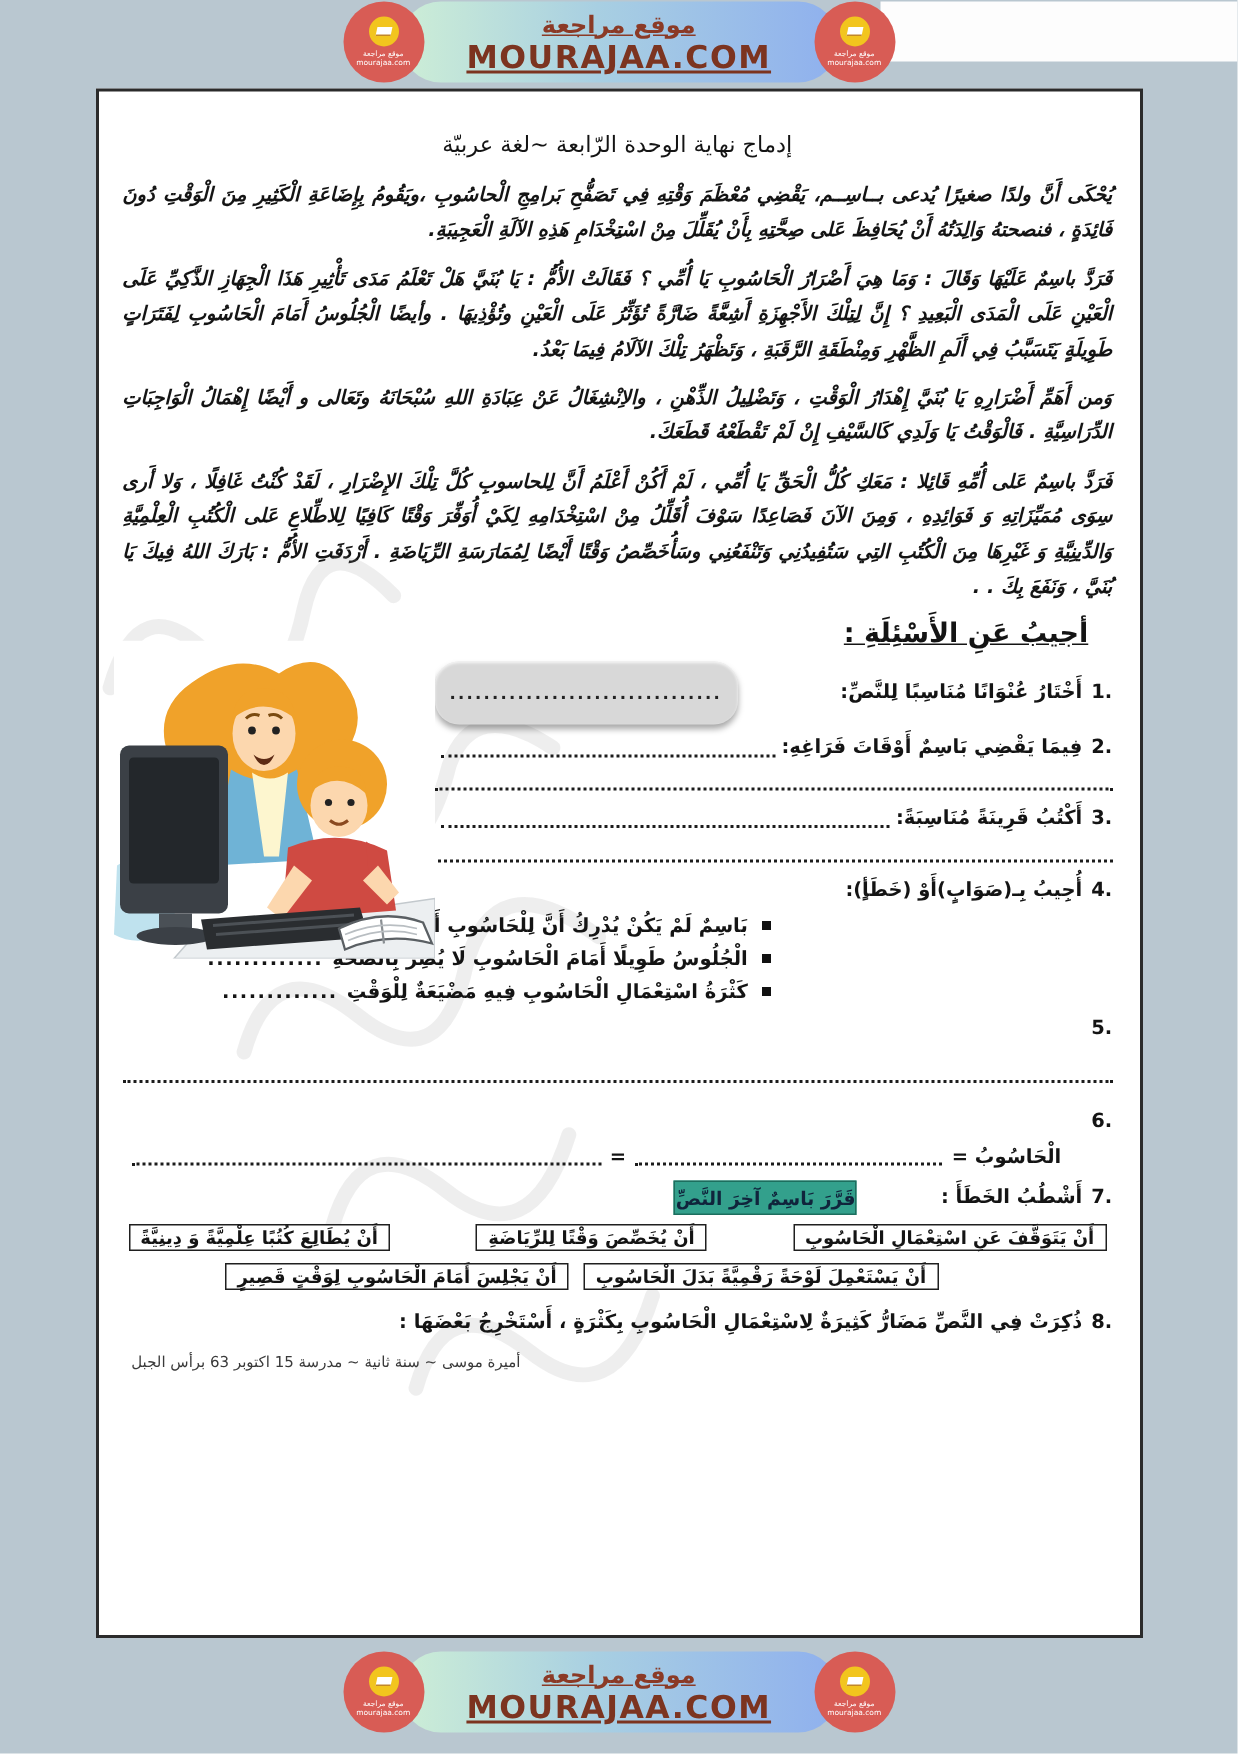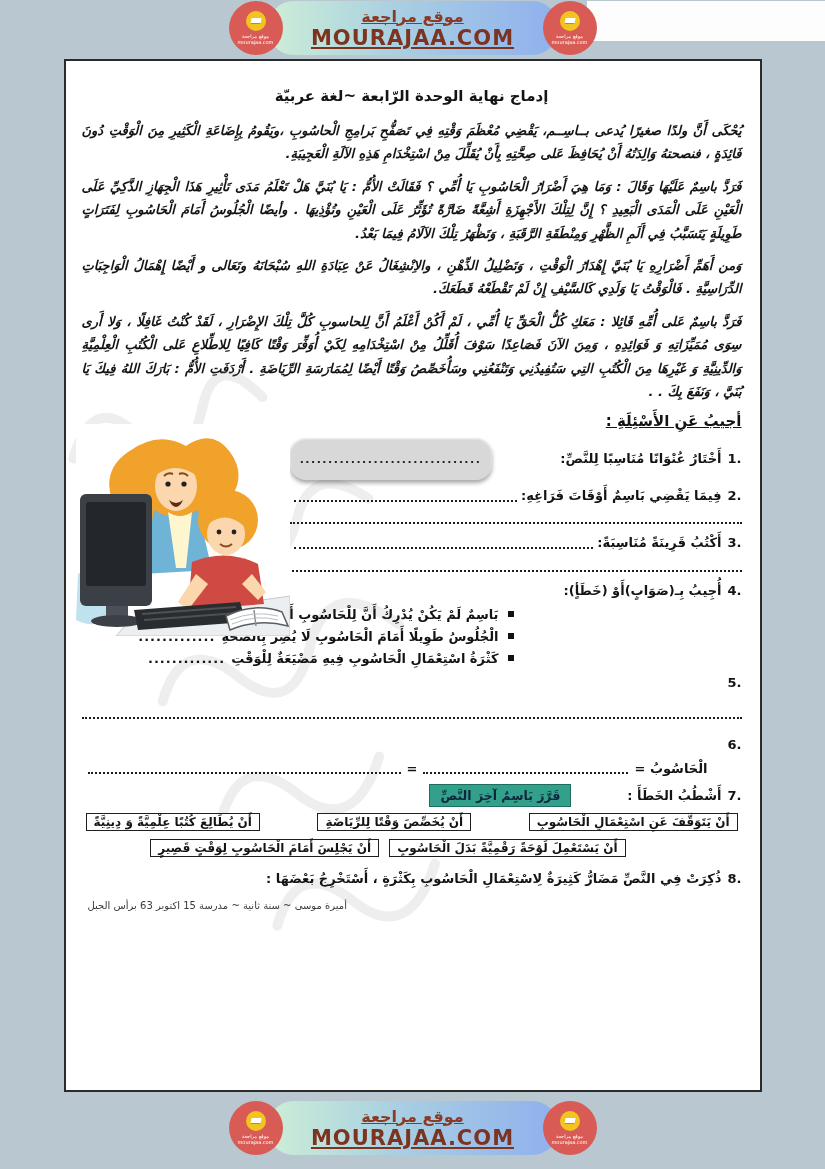--- a/index.html
+++ b/index.html
@@ -36,23 +36,23 @@
   .badge-line { font-size: 5px; color: #ffffff; line-height: 1.3; white-space: nowrap; }
 
   
   .paper {
     position: relative; width: 698px; margin: 0 auto; height: 1033px;
     background: #ffffff; border: 2px solid #2b2b2b;
     padding: 26px 18px 6px 16px;
     direction: rtl; color: #141414;
   }
   .wm { position: absolute; inset: 0; pointer-events: none; opacity: 0.16; }
-  .doc-title { text-align: center; font-size: 15px; font-weight: bold; margin-bottom: 14px; }
+  .doc-title { text-align: center; font-size: 15px; font-weight: normal; margin-bottom: 14px; }
   .para { font-size: 13px; font-weight: bold; line-height: 1.8; text-align: justify; margin-bottom: 9px; font-style: italic; }
-  .q-header { font-size: 15px; font-weight: bold; text-decoration: underline; margin: 4px 0 8px; }
+  .q-header { font-size: 18px; font-weight: bold; text-decoration: underline; margin: 4px 16px 8px; }
 
   .questions { position: relative; }
   .illus { position: absolute; left: -6px; top: -14px; width: 214px; height: 212px; }
 
   .q-row { font-size: 13px; font-weight: bold; line-height: 1.55; margin-bottom: 6px; display: flex; align-items: center; }
   .indent { margin-left: 208px; }
   .qnum { direction: ltr; unicode-bidi: isolate; margin-left: 6px; }
   .dotfill { flex: 1 1 auto; border-bottom: 2.5px dotted #1c1c1c; height: 11px; margin: 0 4px; }
   .dotline { border-bottom: 2.5px dotted #1c1c1c; height: 12px; margin-bottom: 9px; }
   .answer-box {
@@ -63,21 +63,21 @@
     margin-right: auto;
   }
   .bullet-row { display: flex; align-items: center; font-size: 13px; font-weight: bold; margin: 0 228px 7px 0; }
   .bullet-sq { width: 6px; height: 6px; background: #111; margin-left: 9px; flex: 0 0 auto; }
   .bullet-dots { margin-right: 6px; letter-spacing: 1px; }
   .eq-row { display: flex; align-items: center; font-size: 13px; font-weight: bold; margin: 0 34px 8px 0; }
   .eq-dots { width: 205px; border-bottom: 2.5px dotted #1c1c1c; height: 11px; margin: 0 6px; }
   .eq-dots.grow { flex: 1 1 auto; width: auto; }
   .hl-box {
     background: #33a08c; border: 1.5px solid #1d6e5e; color: #10243c;
-    padding: 1px 10px; font-size: 12.5px; margin-right: 56px; white-space: nowrap;
+    padding: 1px 0; font-size: 12.5px; margin-right: 56px; white-space: nowrap;
   }
   .opt-row { display: flex; gap: 14px; margin: 2px 4px 8px 4px; font-weight: bold; }
   .opt-row.r1 { justify-content: space-between; }
   .opt-row.r2 { margin-right: 116px; gap: 10px; }
   .opt { border: 1.5px solid #1f1f1f; background: #fff; padding: 1px 7px; font-size: 12px; white-space: nowrap; }
   .doc-footer { direction: rtl; text-align: left; font-size: 10px; color: #3a3a3a; margin: 10px 0 0 6px; font-weight: normal; }
 </style>
 </head>
 <body>
 

